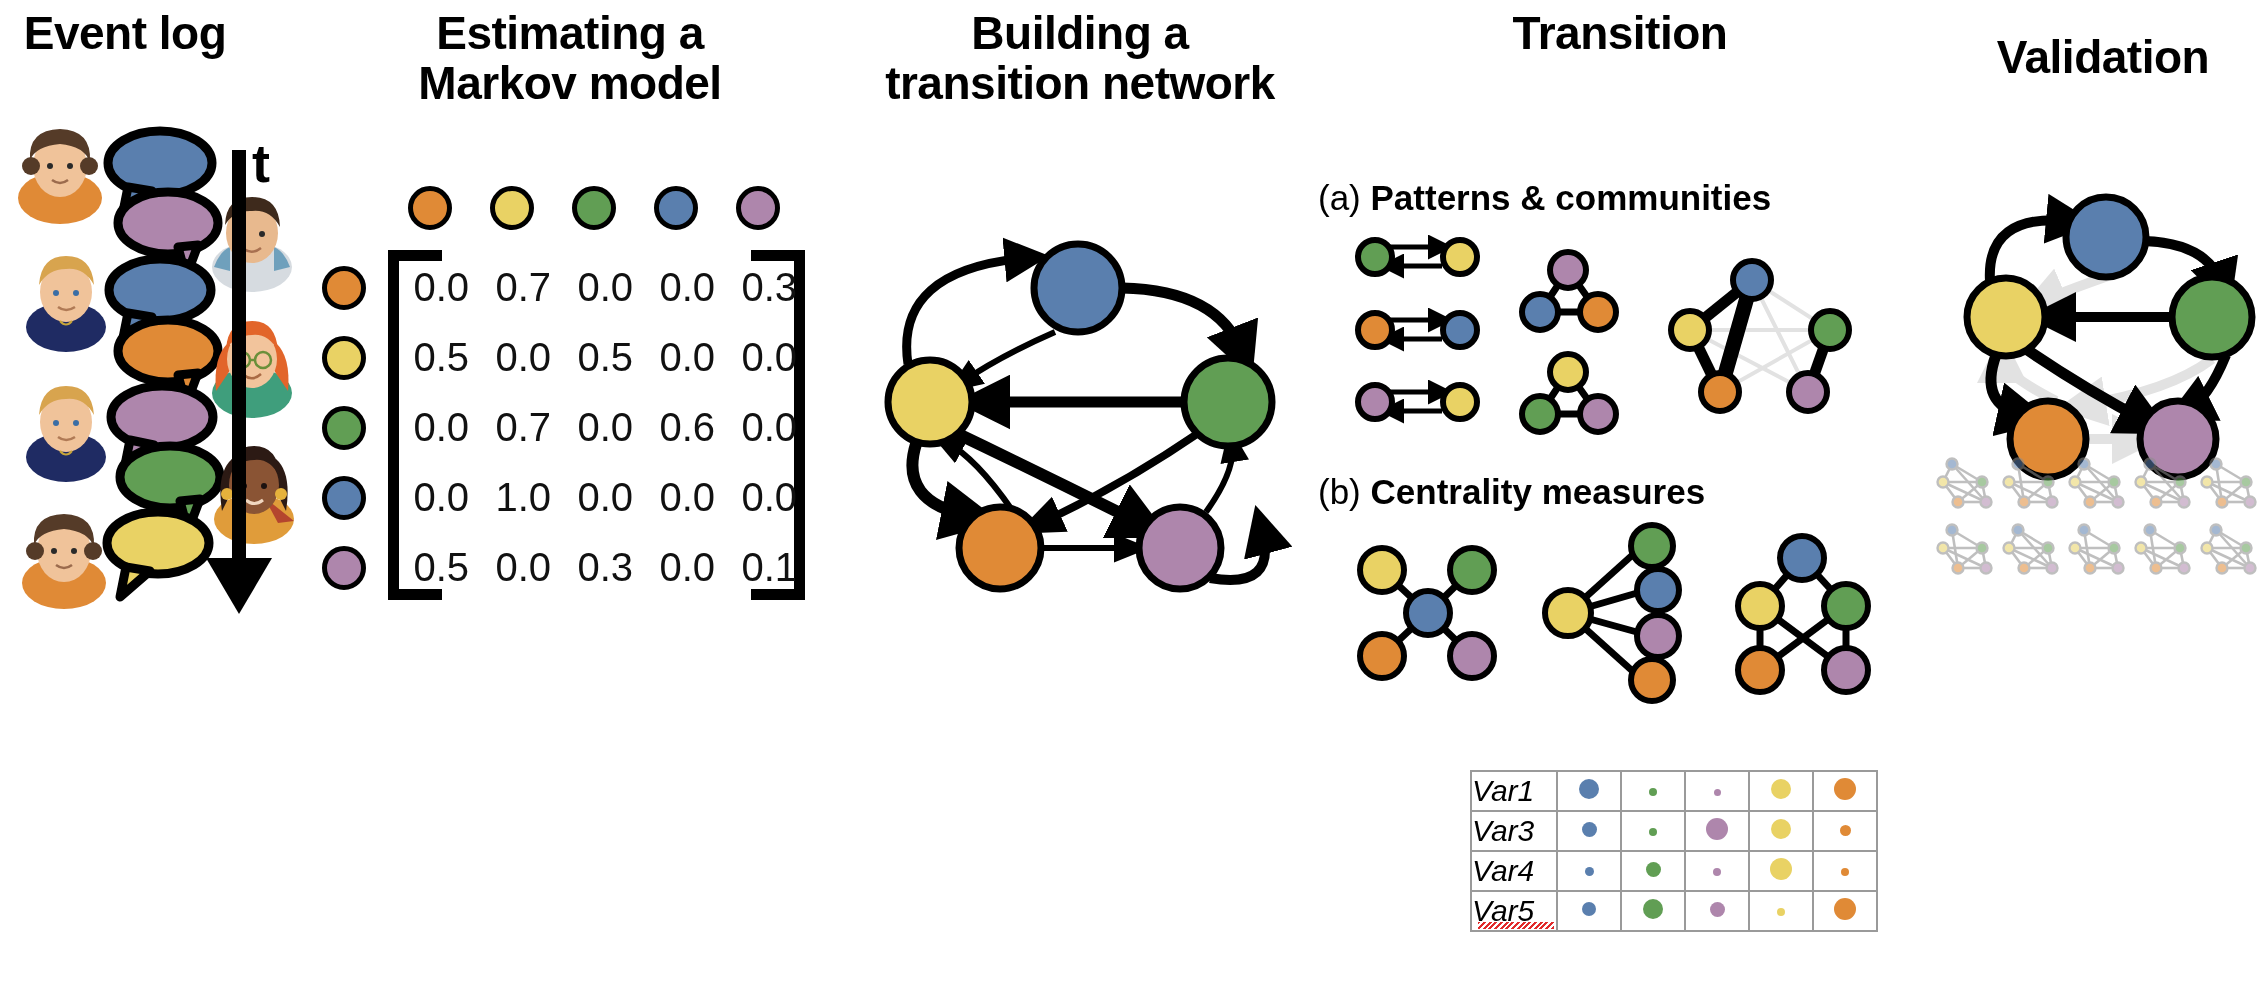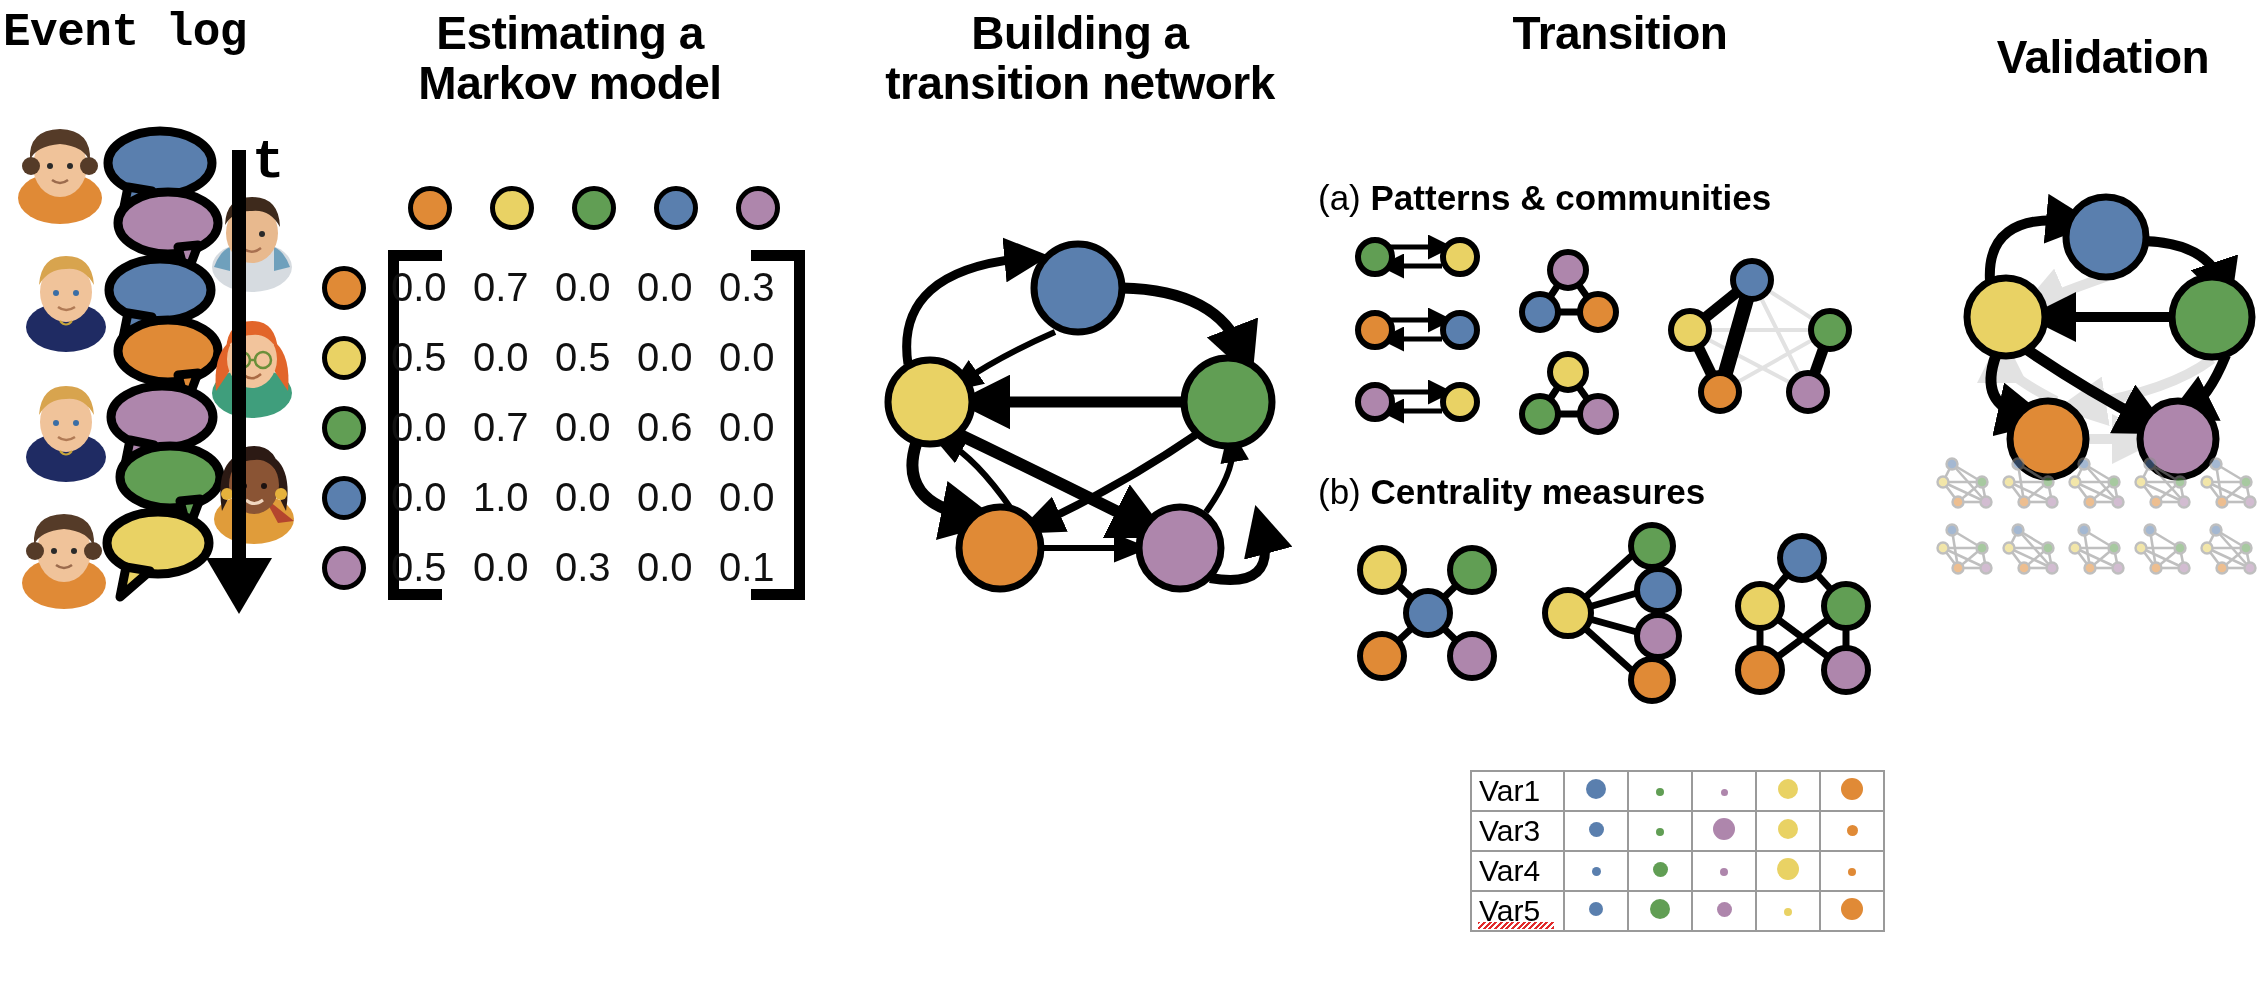--- a/index.html
+++ b/index.html
@@ -6,41 +6,41 @@
   body{
     width:2266px;height:1008px;position:relative;overflow:hidden;
     font-family:"Liberation Sans", sans-serif;color:#000;
   }
   .panel{position:absolute;}
   .col-title{
     position:absolute;text-align:center;font-weight:bold;
     font-size:46px;line-height:1.12;letter-spacing:-0.5px;color:#000;
   }
   
-  #event-log{left:0;top:0;width:400px;height:1008px;font-family:Liberation Mono, monospace;}
+  #event-log{left:0;top:0;width:400px;height:1008px;}
   #time-axis{position:absolute;left:232px;top:150px;width:14px;height:430px;background:#000;}
   #time-arrowhead{position:absolute;left:206px;top:558px;width:0;height:0;
     border-left:33px solid transparent;border-right:33px solid transparent;border-top:56px solid #000;}
   #time-label{position:absolute;left:252px;top:136px;font-size:54px;font-weight:bold;line-height:1;}
   
   #markov{left:300px;top:0;width:540px;height:1008px;}
   .dot{border-radius:50%;border:5px solid #000;box-sizing:border-box;position:absolute;}
-  .mtxcell{position:absolute;font-size:40px;line-height:1;color:#111;text-align:left;width:78px;}
+  .mtxcell{position:absolute;font-size:40px;line-height:1;color:#111;text-align:right;width:78px;}
   .brk{position:absolute;background:#000;}
   
   #build{left:850px;top:0;width:460px;height:1008px;}
   
   #tna{left:1300px;top:0;width:640px;height:1008px;}
   .sub-head{position:absolute;font-size:35px;white-space:nowrap;}
   .sub-head .lbl{font-weight:normal;}
   .sub-head .txt{font-weight:bold;}
   
   #cov-table{position:absolute;left:170px;top:770px;border-collapse:collapse;}
   #cov-table td{border:2px solid #9a9a9a;height:38px;padding:0;text-align:center;vertical-align:middle;}
-  #cov-table td.varname{width:84px;font-size:30px;text-align:left;padding-left:7px;position:relative;}
+  #cov-table td.varname{width:84px;font-size:30px;text-align:left;position:relative;font-style:italic;}
   #cov-table td.cell{width:62px;}
   .cdot{display:inline-block;border-radius:50%;}
   .squiggle{position:absolute;left:6px;bottom:1px;width:76px;height:7px;
      background:repeating-linear-gradient(135deg,#e02020 0 2px,transparent 2px 4px);
      opacity:.95;}
   
   #valid{left:1940px;top:0;width:326px;height:1008px;margin-top:24px;}
   svg{overflow:visible;}
 </style>
 </head>

